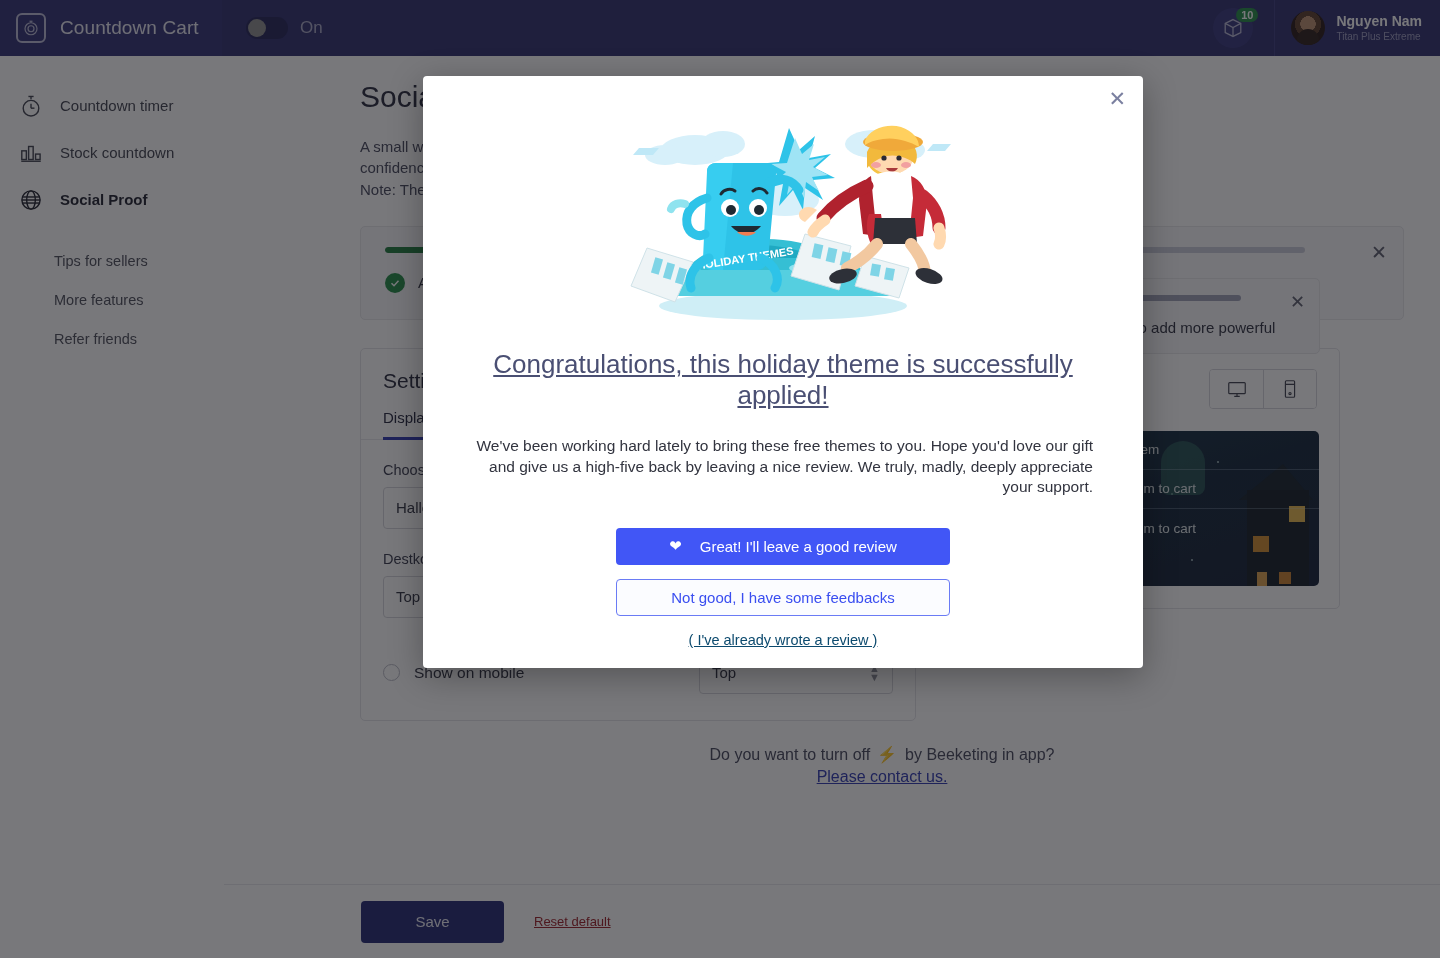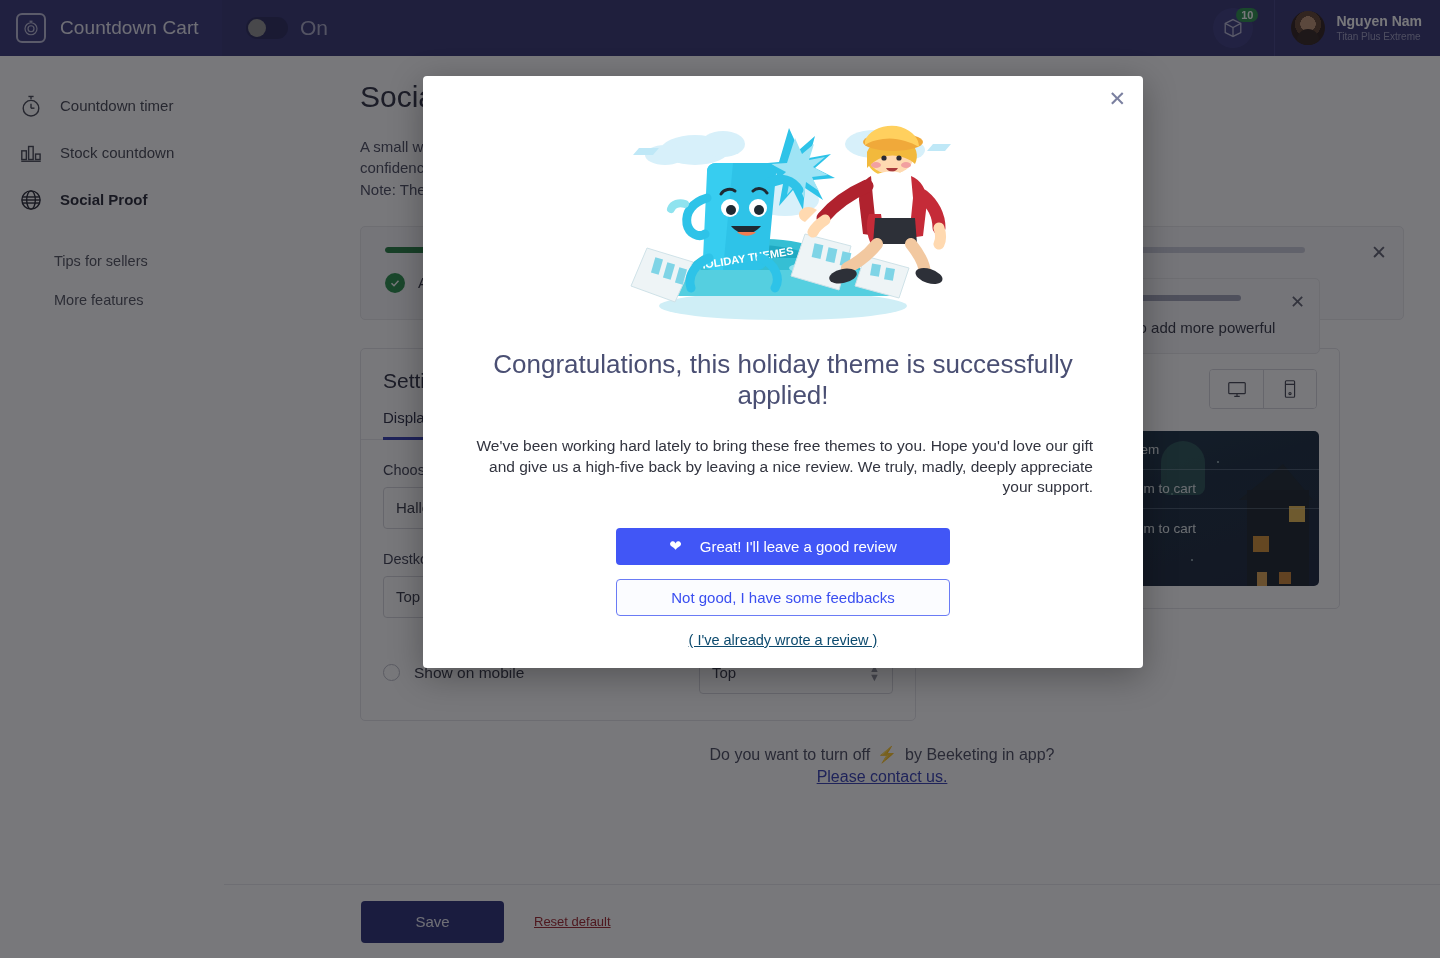--- a/index.html
+++ b/index.html
@@ -28,21 +28,21 @@
   .brand-name { color: #e7e7f2; font-size: 19px; letter-spacing: .1px; }
   .hdr-toggle-wrap { display: flex; align-items: center; gap: 12px; padding-left: 24px; }
   .toggle {
     width: 42px; height: 22px; border-radius: 11px; background: #1f1f55;
     position: relative; cursor: pointer;
   }
   .toggle .knob {
     position: absolute; top: 2px; left: 2px; width: 18px; height: 18px;
     border-radius: 50%; background: #8c8c8c;
   }
-  .toggle-label { color: #a8a8c6; font-size: 21px; }
+  .toggle-label { color: #a8a8c6; font-size: 17px; }
   .hdr-right { margin-left: auto; display: flex; align-items: center; height: 40px; }
   .hdr-pkg {
     width: 84px; height: 56px; display: flex; align-items: center; justify-content: center;
     position: relative; border-right: 1px solid #3b3b7e;
   }
   .pkg-circle {
     width: 40px; height: 40px; border-radius: 50%; background: #34347a;
     display: flex; align-items: center; justify-content: center;
   }
   .pkg-badge {
@@ -220,21 +220,21 @@
   .modal {
     position: absolute; left: 423px; top: 76px; width: 720px; height: 592px;
     background: #fff; border-radius: 4px; z-index: 30; box-shadow: 0 8px 34px rgba(0,0,0,.3);
   }
   .modal-close {
     position: absolute; right: 17px; top: 12px; font-size: 21px; color: #7b80a0;
     cursor: pointer; line-height: 1;
   }
   .illus { width: 360px; height: 215px; margin: 32px auto 0 auto; display: block; }
   .modal-title {
-    text-align: center; font-size: 26px; color: #4a4f73; margin-top: 26px; padding: 0 24px;
+    text-align: center; font-size: 26px; color: #4a4f73; margin-top: 26px; padding: 0 24px; text-decoration: underline;
   }
   .modal-body {
     text-align: right; font-size: 15.5px; color: #32343f; line-height: 1.33;
     margin: 25px auto 0 auto; width: 620px;
   }
   .modal-actions { margin-top: 30px; display: flex; flex-direction: column; align-items: center; gap: 14px; }
   .btn-primary {
     width: 334px; height: 37px; background: #4156f6; color: #fff; border: none; border-radius: 4px;
     font-size: 15px; cursor: pointer; display: flex; align-items: center; justify-content: center;
     gap: 18px; font-family: inherit;
@@ -329,20 +329,23 @@
       <span>Social Proof</span>
     </div>
 
     <div class="nav-gap"></div>
 
     <div class="nav-sub">
       <span>Tips for sellers</span>
     </div>
     <div class="nav-sub">
       <span>More features</span>
+    </div>
+    <div class="nav-sub">
+      <span>Refer friends</span>
     </div>
   </div>
 
   <div class="content">
     <div class="page-title">Social Proof</div>
     <div class="page-desc">
       <div>A small widget shows recent shopping activities on your store to visitors, boosts their buying</div>
       <div>confidence and urgency to buy.</div>
       <div>Note: The widget only shows real activities from real shoppers on your store.</div>
     </div>

